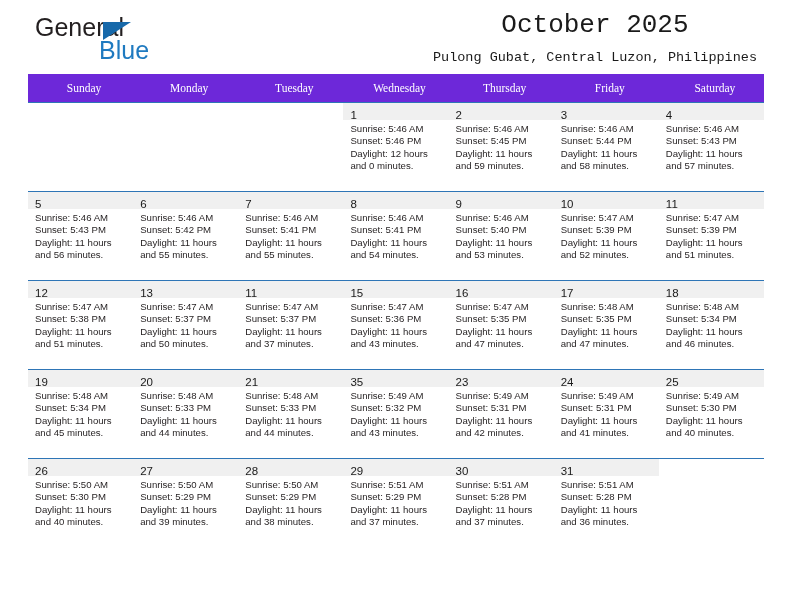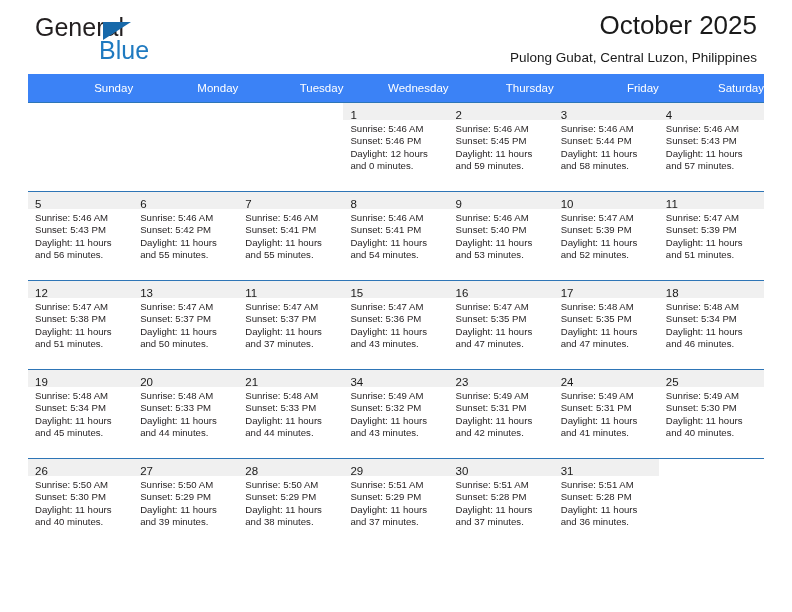--- a/index.html
+++ b/index.html
@@ -57,21 +57,22 @@
     left: 64px;
     top: 24px;
     font-size: 25px;
     line-height: 28px;
     color: #1f7ac0;
   }
   .title-block {
     position: absolute;
     right: 7px;
     top: 8px;
-    text-align: right;
+    text-align: center;
+    font-family: Liberation Mono, monospace;
   }
   .cal-title {
     font-size: 26px;
     line-height: 34px;
     color: #1a1a1a;
     font-weight: normal;
     margin: 0;
     white-space: nowrap;
   }
   .cal-subtitle {
@@ -82,28 +83,29 @@
     white-space: nowrap;
   }
 
   
   .calendar {
     width: 736px;
     border-collapse: collapse;
     table-layout: fixed;
   }
   .calendar th {
-    background: #3b82f6;
+    background: #6d28d9;
     color: #ffffff;
     font-weight: normal;
     font-size: 11.5px;
-    text-align: right;
+    text-align: center;
     padding: 5px 0 5px 7px;
     height: 18px;
     border: none;
+    font-family: Liberation Serif, serif;
   }
   .calendar td {
     width: 105.14px;
     height: 88px;
     vertical-align: top;
     padding: 0;
     border: none;
     border-top: 1px solid #2e75b6;
     background: #ffffff;
   }
@@ -415,21 +417,21 @@
               <div class="details">
                 <div>Sunrise: 5:48 AM</div>
                 <div>Sunset: 5:33 PM</div>
                 <div>Daylight: 11 hours</div>
                 <div>and 44 minutes.</div>
               </div>
             </div>
           </td>
           <td>
             <div class="cell-inner">
-              <div class="daynum-band"><span class="daynum">34</span></div>
+              <div class="daynum-band"><span class="daynum">35</span></div>
               <div class="details">
                 <div>Sunrise: 5:49 AM</div>
                 <div>Sunset: 5:32 PM</div>
                 <div>Daylight: 11 hours</div>
                 <div>and 43 minutes.</div>
               </div>
             </div>
           </td>
           <td>
             <div class="cell-inner">

